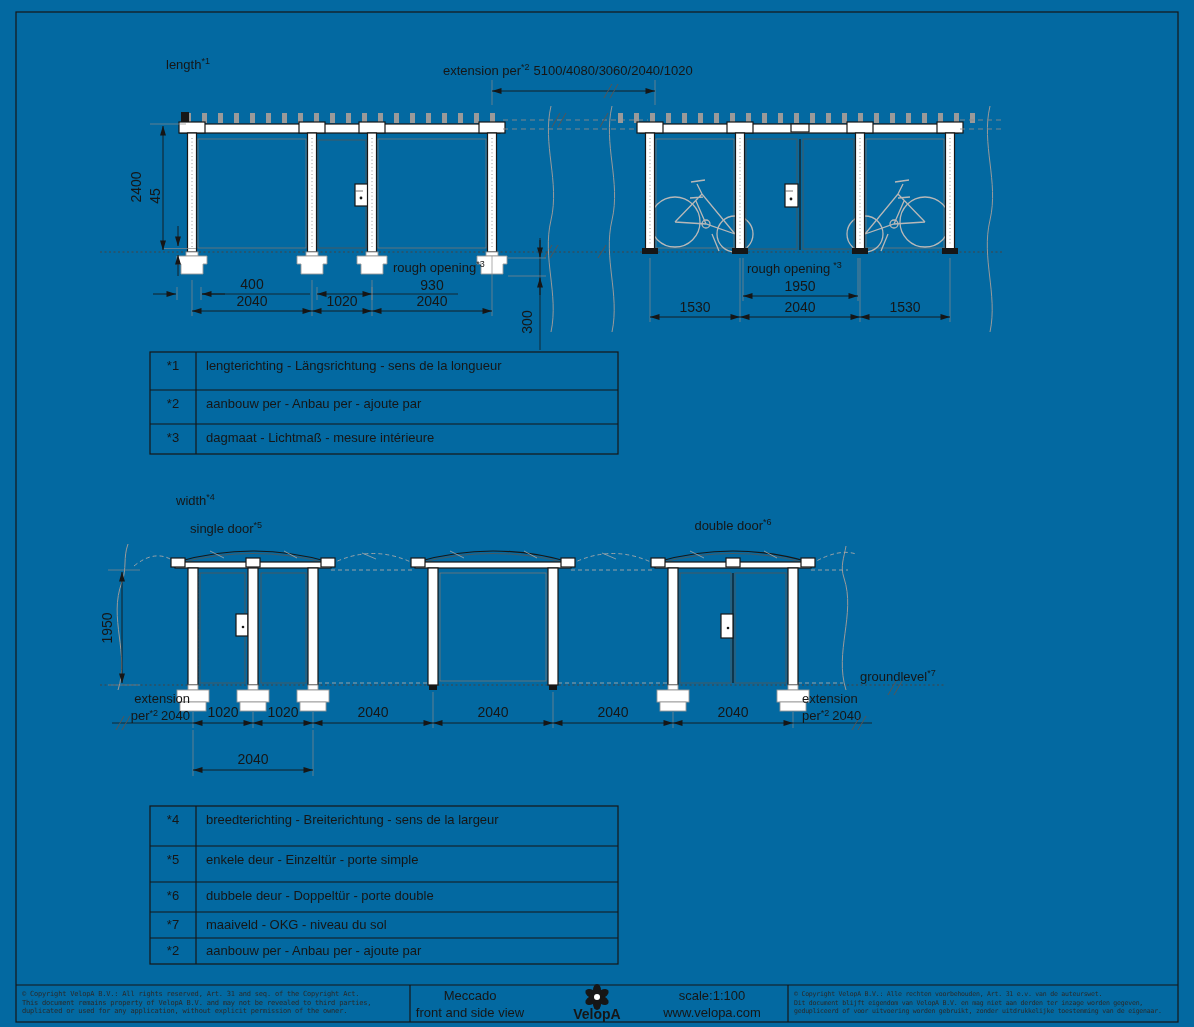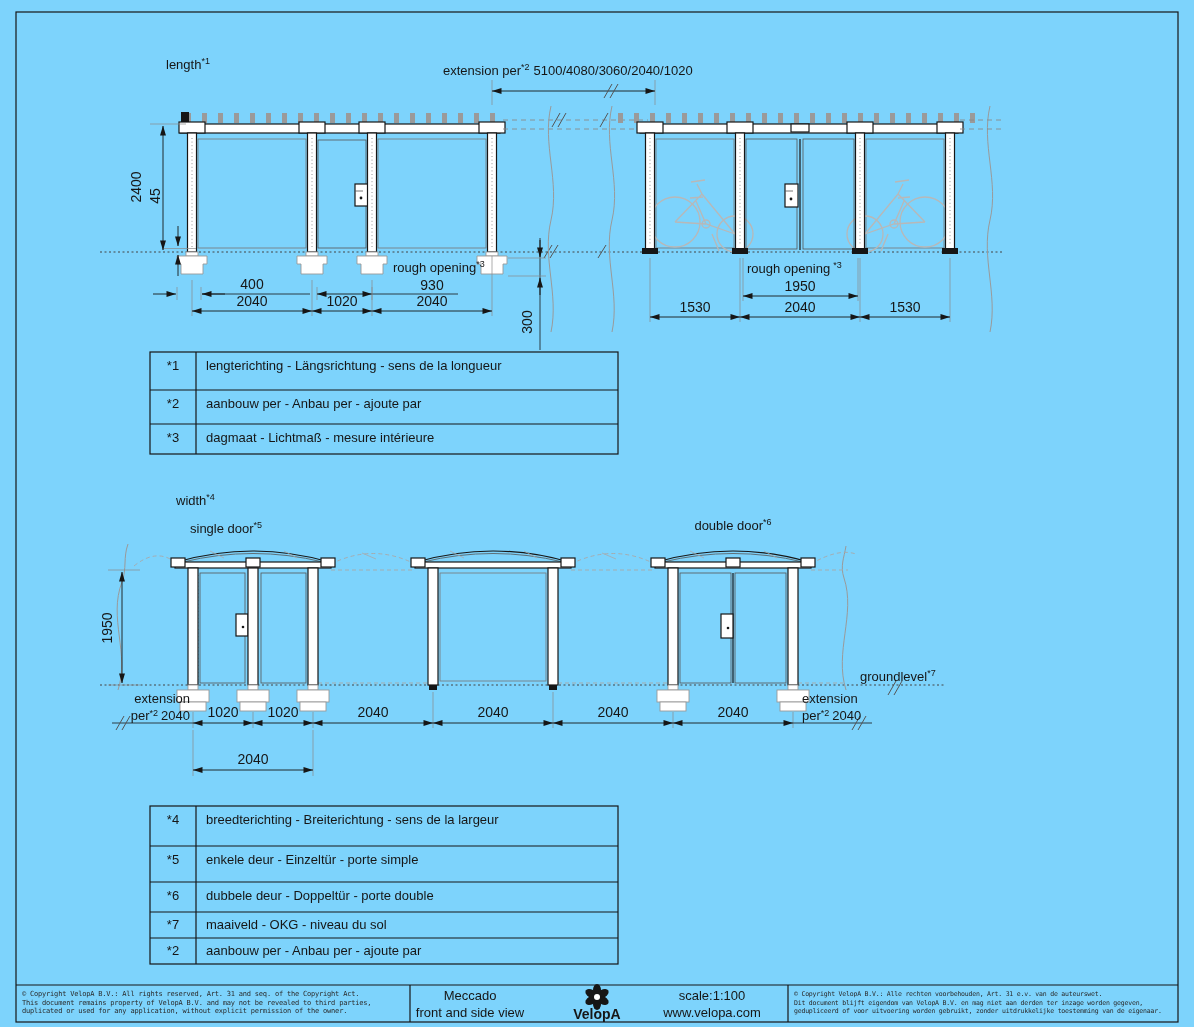--- a/index.html
+++ b/index.html
@@ -1,16 +1,16 @@
 <!DOCTYPE html>
 <html><head>
 <meta charset="utf-8">
 <style>
   html,body{margin:0;padding:0;background:#e8e8e8;}
-  #page{position:relative;width:1194px;height:1027px;background:#7dd3fc;font-family:"Liberation Sans",sans-serif;}
+  #page{position:relative;width:1194px;height:1027px;background:#0369a1;font-family:"Liberation Sans",sans-serif;}
   svg{position:absolute;left:0;top:0;}
   svg text{font-family:"Liberation Sans",sans-serif;fill:#161616;}
   .t13{font-size:13px;}
   .t14{font-size:14px;}
   .tb{font-size:13px;}
   .cad{font-family:"DejaVu Sans Mono",monospace;font-size:7px;fill:#2a2a2a;letter-spacing:-0.2px;}
   .cad2{font-family:"DejaVu Sans Mono",monospace;font-size:6.5px;fill:#2a2a2a;letter-spacing:-0.2px;}
   .logo{font-size:14px;font-weight:bold;}
   .blk{stroke:#161616;stroke-width:1.2;fill:none;}
   .blkf{stroke:#161616;stroke-width:1.2;fill:#fff;}

